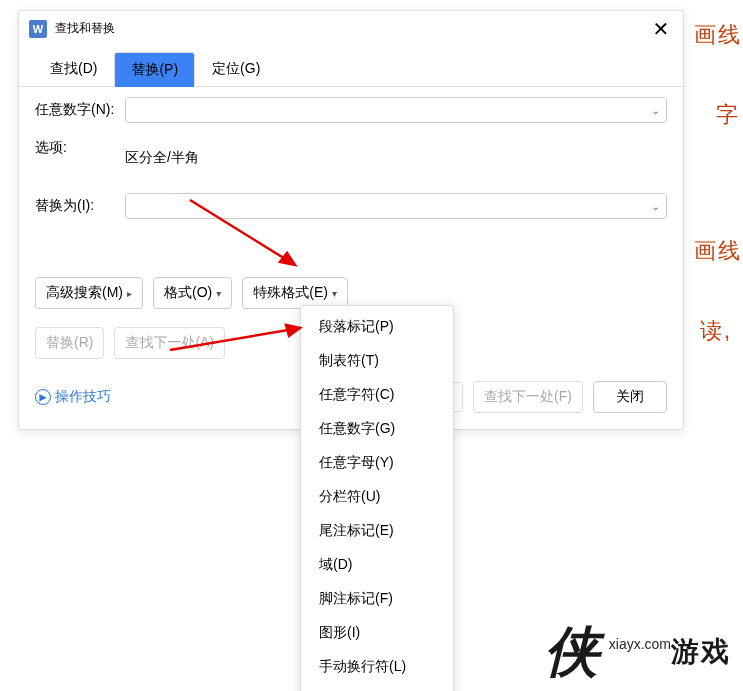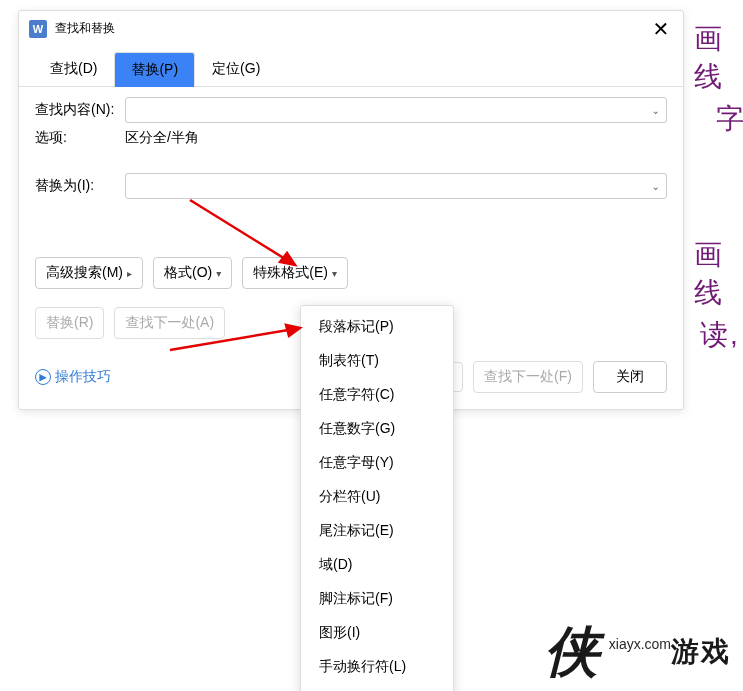--- a/index.html
+++ b/index.html
@@ -7,22 +7,22 @@
   font-family: "Microsoft YaHei", "PingFang SC", sans-serif;
   font-size: 14px;
   background: #fff;
   width: 743px;
   height: 691px;
   position: relative;
   overflow: hidden;
 }
 .bg-text {
   position: absolute;
-  font-size: 28px;
-  color: #701a75;
+  font-size: 22px;
+  color: #c2410c;
   letter-spacing: 2px;
 }
 .dialog {
   position: absolute;
   left: 18px;
   top: 10px;
   width: 666px;
   background: #fff;
   border: 1px solid #ddd;
   border-radius: 3px;
@@ -93,21 +93,21 @@
   display: flex;
   align-items: center;
   justify-content: flex-end;
   padding-right: 6px;
   background: #fff;
 }
 .combo-chev {
   font-size: 10px;
   color: #666;
 }
-.opts-text { font-size: 14px; }
+.opts-text { font-size: 14px; margin-top: 20px; }
 .btn-row {
   display: flex;
   gap: 10px;
   padding: 6px 16px 12px 16px;
 }
 .btn {
   padding: 6px 10px;
   border: 1px solid #ccc;
   border-radius: 4px;
   background: #fff;
@@ -210,21 +210,21 @@
   </div>
 
   <div class="tabs">
     <div class="tab">查找(D)</div>
     <div class="tab active">替换(P)</div>
     <div class="tab">定位(G)</div>
   </div>
 
   <div class="form-area">
     <div class="row">
-      <div class="label">查找内容(N):</div>
+      <div class="label">任意数字(N):</div>
       <div class="combo">
         <span class="combo-chev">⌄</span>
       </div>
     </div>
     <div class="row">
       <div class="label">选项:</div>
       <div class="opts-text">区分全/半角</div>
     </div>
     <div style="height:20px"></div>
     <div class="row">

